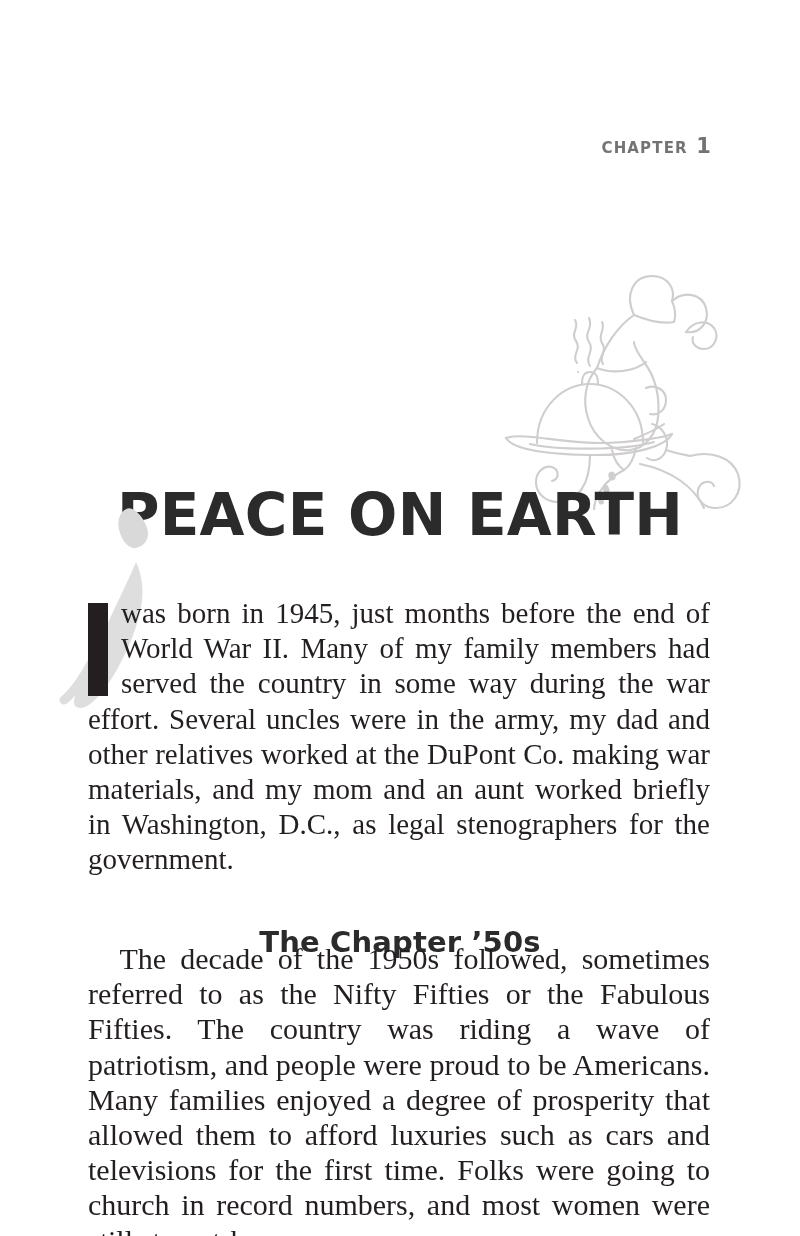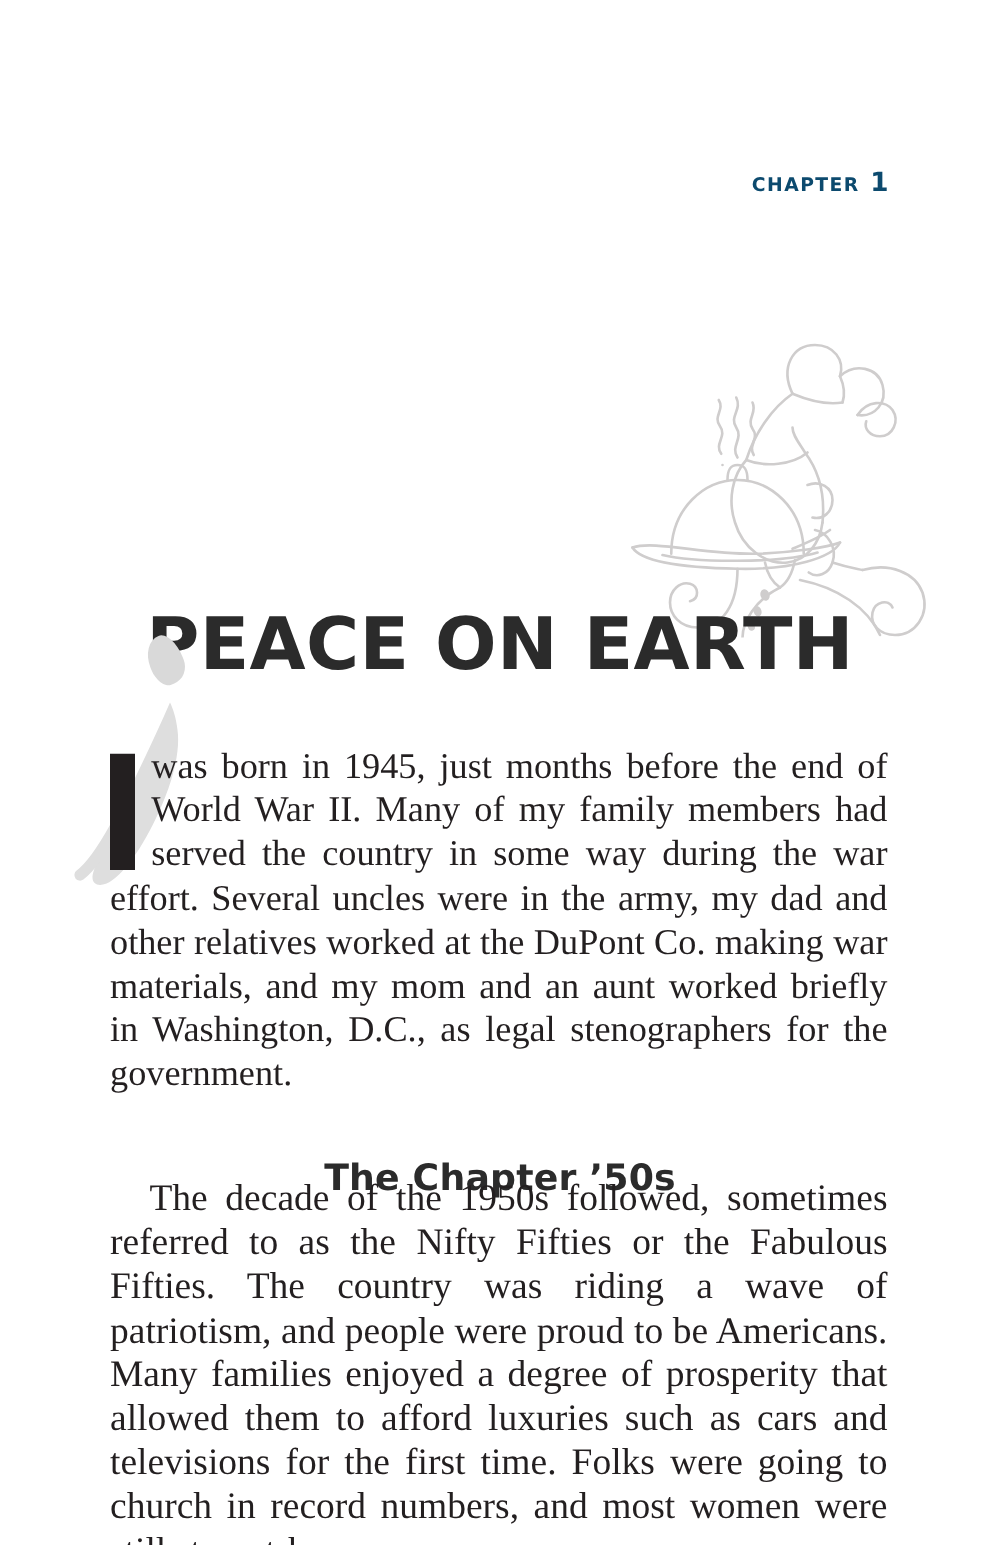--- a/index.html
+++ b/index.html
@@ -20,21 +20,21 @@
 
   
   .chapter-label {
     position: absolute;
     top: 134px;
     right: 88px;
     font-family: "DejaVu Sans", "Liberation Sans", sans-serif;
     font-weight: 700;
     font-size: 21px;
     letter-spacing: 0.055em;
-    color: #0c4a6e;
+    color: #737373;
     font-variant: small-caps;
     text-transform: lowercase;
     white-space: nowrap;
   }
   .chapter-label::first-letter { font-size: 1em; }
 
   
   .chef-illustration {
     position: absolute;
     left: 494px;

